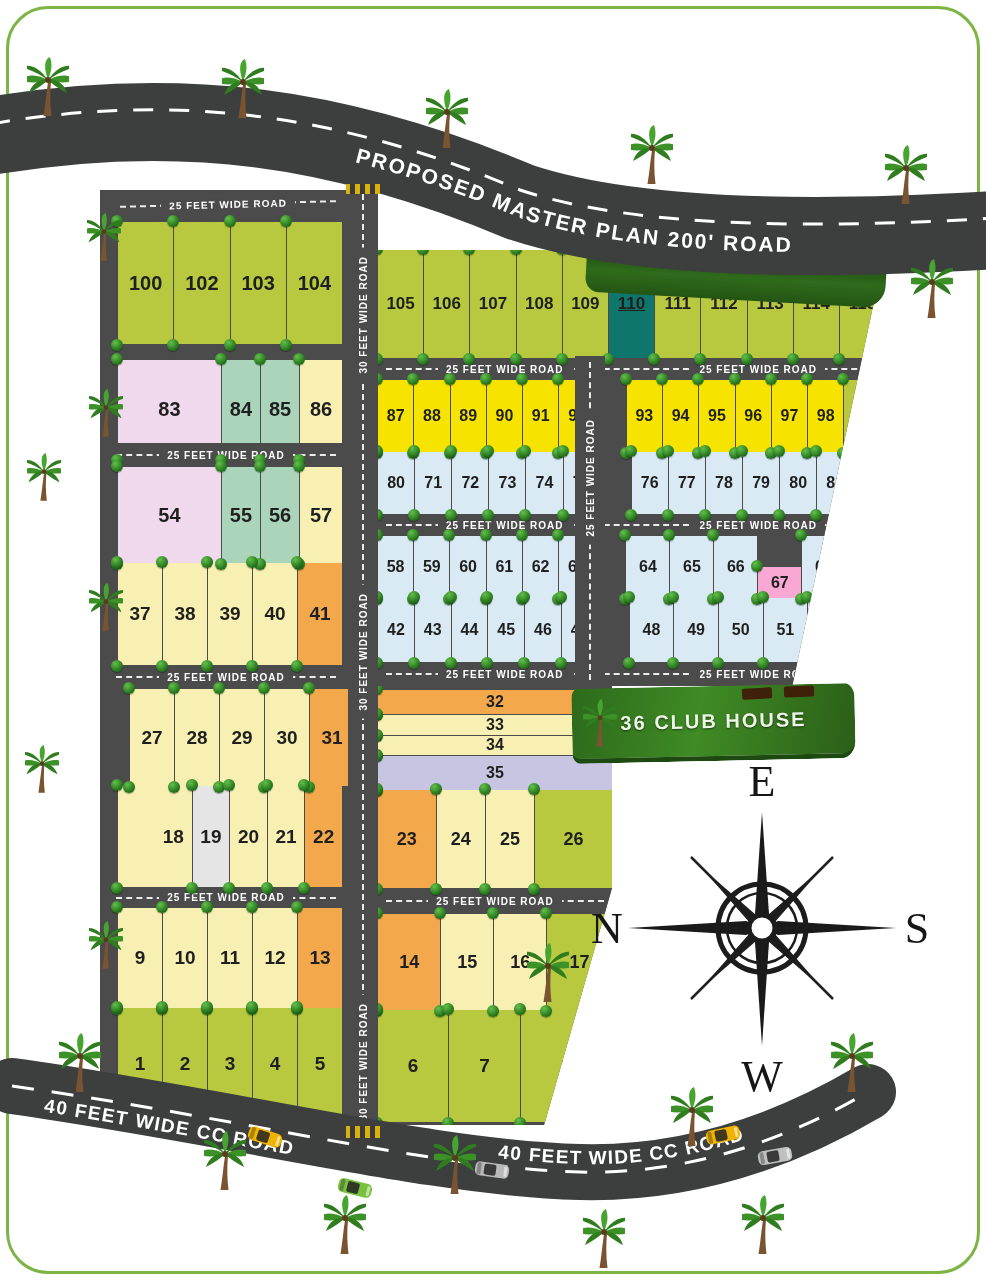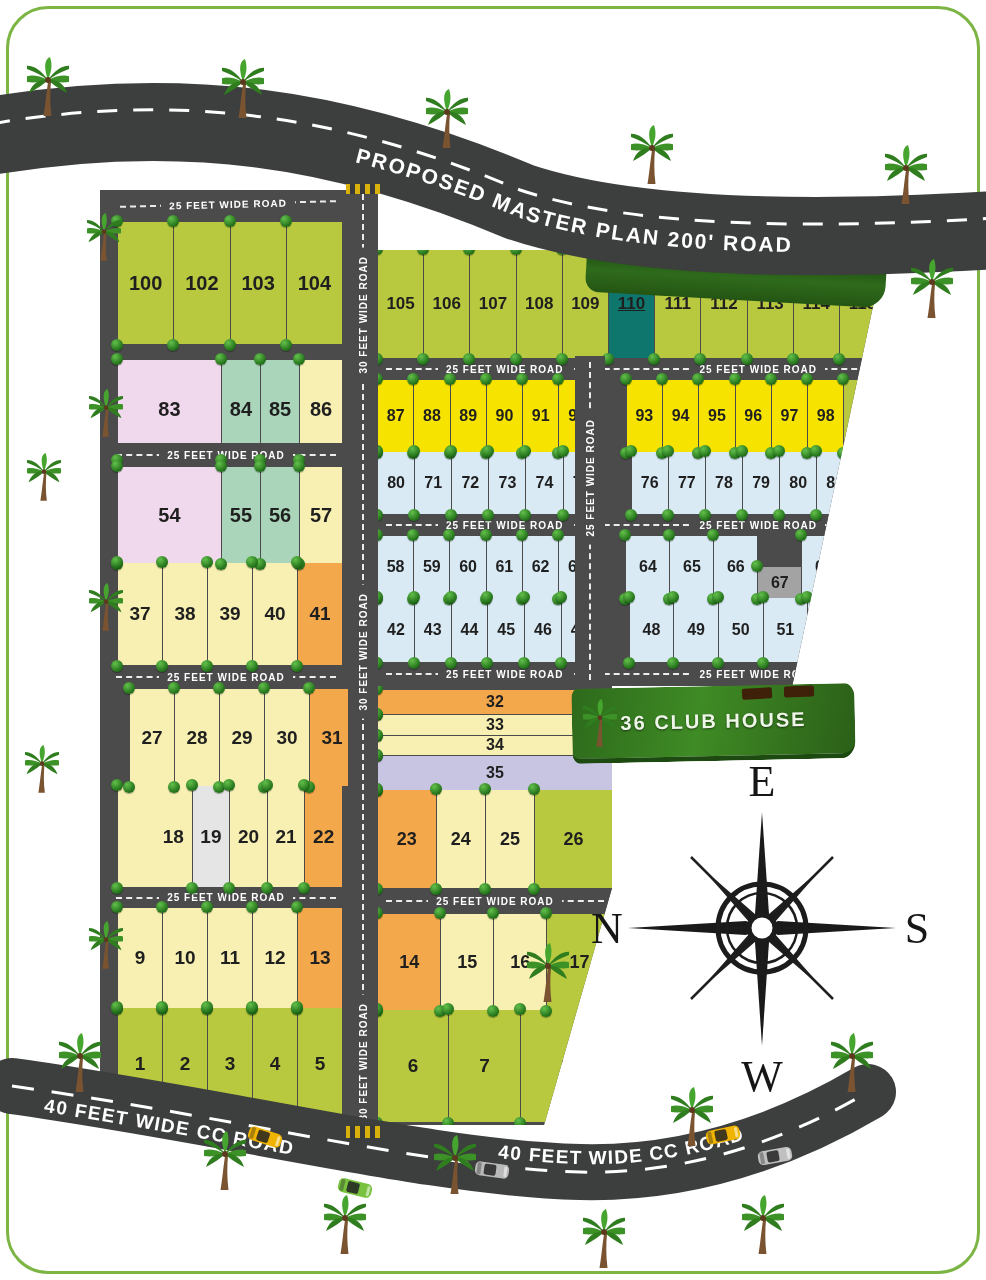--- a/index.html
+++ b/index.html
@@ -177,21 +177,21 @@
         <div class="plot" style="flex: 1 1 0px; background: rgb(217, 234, 244);">58</div>
         <div class="plot" style="flex: 1 1 0px; background: rgb(217, 234, 244);">59</div>
         <div class="plot" style="flex: 1 1 0px; background: rgb(217, 234, 244);">60</div>
         <div class="plot" style="flex: 1 1 0px; background: rgb(217, 234, 244);">61</div>
         <div class="plot" style="flex: 1 1 0px; background: rgb(217, 234, 244);">62</div>
         <div class="plot" style="flex: 1 1 0px; background: rgb(217, 234, 244);">63</div>
         <div class="gap" style="flex: 0 0 30px;"></div>
         <div class="plot" style="flex: 1.22 1 0px; background: rgb(217, 234, 244);">64</div>
         <div class="plot" style="flex: 1.22 1 0px; background: rgb(217, 234, 244);">65</div>
         <div class="plot" style="flex: 1.22 1 0px; background: rgb(217, 234, 244);">66</div>
-        <div class="plot" style="flex: 1.22 1 0px; background: #a3a3a3; margin-top: 31px;">67</div>
+        <div class="plot" style="flex: 1.22 1 0px; background: #f9a8d4; margin-top: 31px;">67</div>
         <div class="plot" style="flex: 1.22 1 0px; background: rgb(217, 234, 244);">68</div>
         <div class="plot" style="flex: 1.1 1 0px; background: rgb(184, 201, 63);">69</div>
       </div>
     <div class="row" style="left:0;top:348px;width:100%;height:64px;font-size:16px;">
         <div class="plot" style="flex: 1 1 0px; background: rgb(217, 234, 244);">42</div>
         <div class="plot" style="flex: 1 1 0px; background: rgb(217, 234, 244);">43</div>
         <div class="plot" style="flex: 1 1 0px; background: rgb(217, 234, 244);">44</div>
         <div class="plot" style="flex: 1 1 0px; background: rgb(217, 234, 244);">45</div>
         <div class="plot" style="flex: 1 1 0px; background: rgb(217, 234, 244);">46</div>
         <div class="plot" style="flex: 1 1 0px; background: rgb(217, 234, 244);">47</div>

